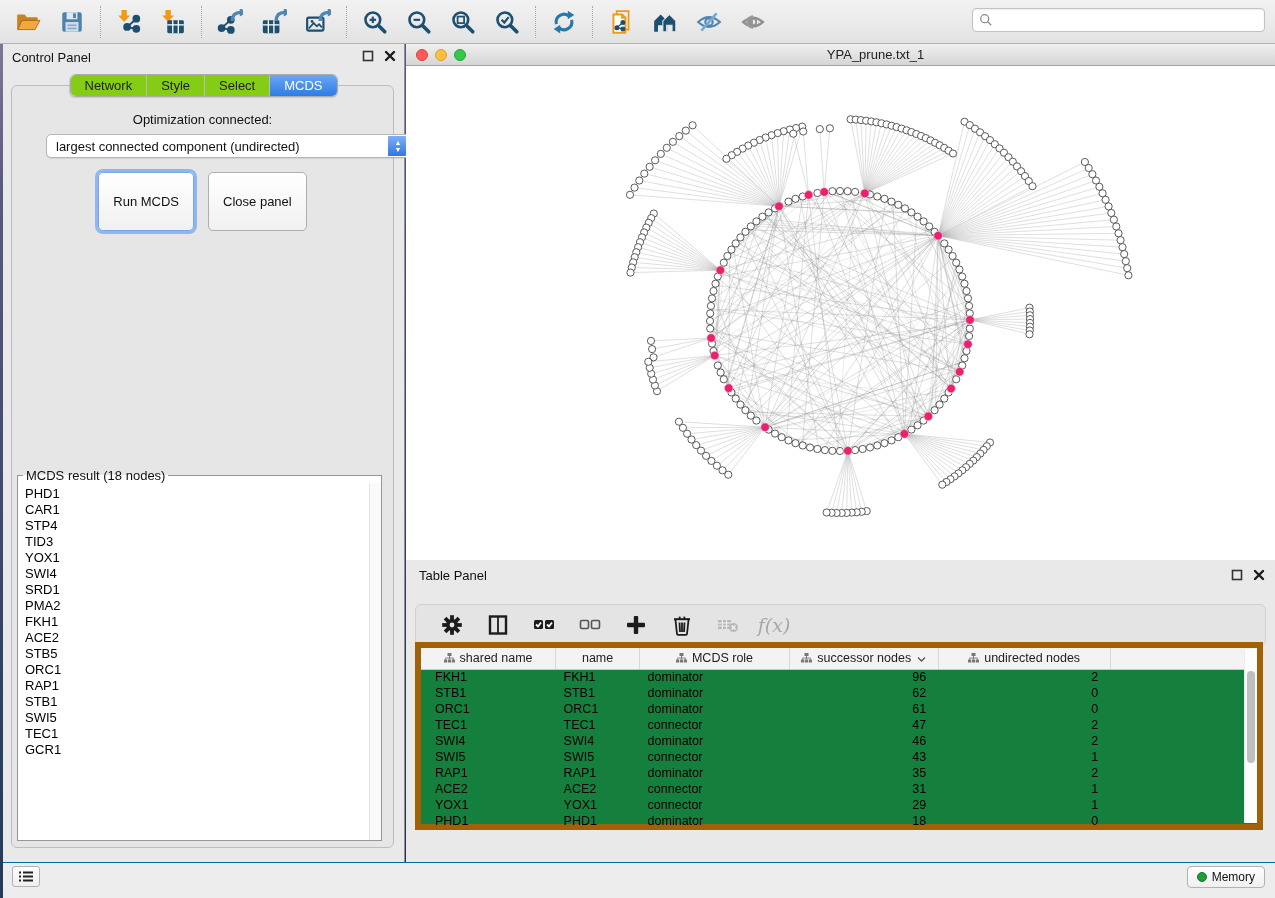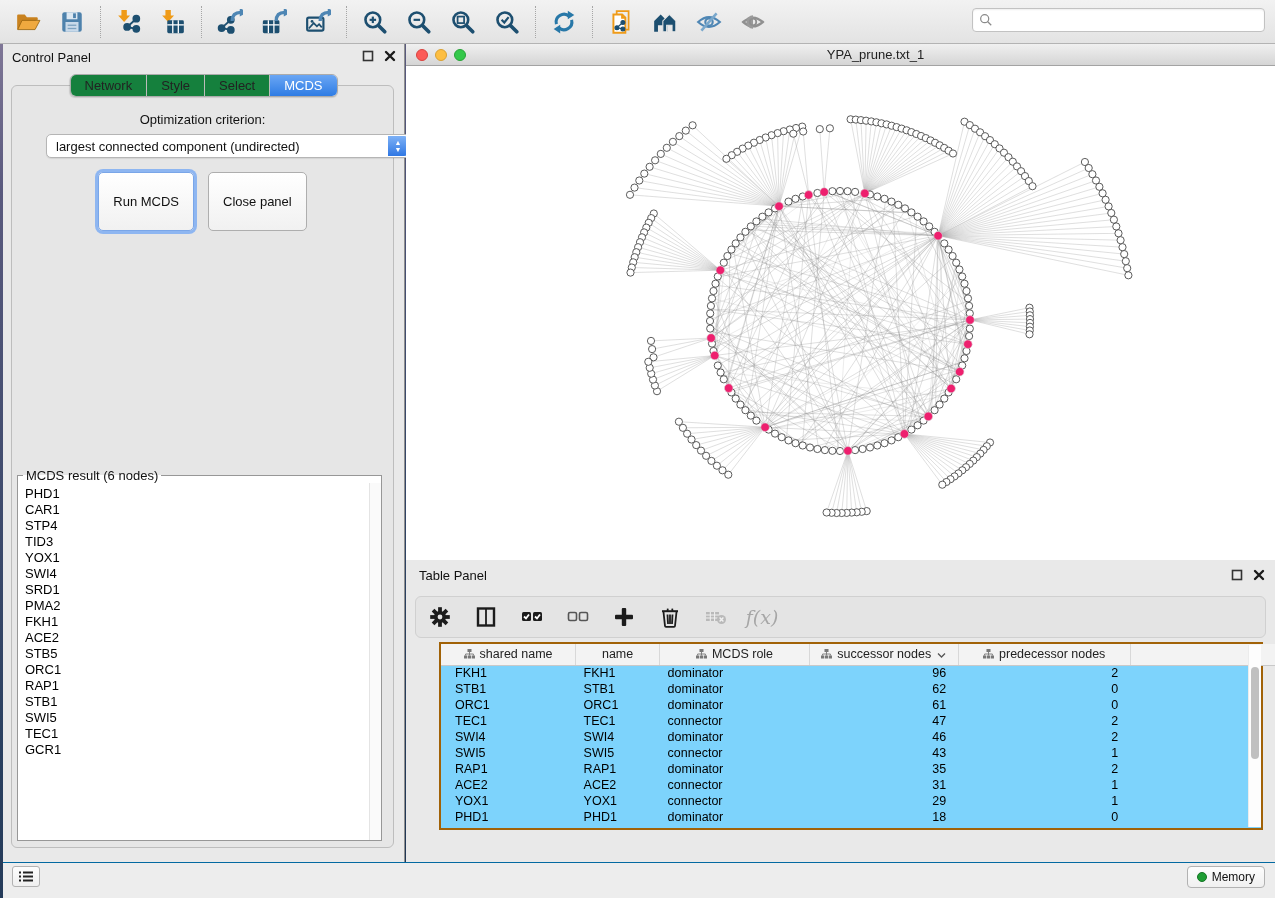--- a/index.html
+++ b/index.html
@@ -25,21 +25,21 @@
     background:#e9e9e9; border-right:1px solid #909090; }
   .panel-head { position:relative; height:26px; }
   .panel-title { position:absolute; left:9px; top:6px; font-size:13px; color:#111; }
   .wicons { position:absolute; right:8px; top:6px; display:flex; gap:10px; }
   .wicons svg { width:12px; height:12px; }
 
   .seg-tabs { position:absolute; left:50%; transform:translateX(-50%); top:30px;
     display:flex; background:#fff; border:1px solid #ababab; border-radius:6px;
     overflow:hidden; box-shadow:0 1px 1px rgba(0,0,0,0.12); z-index:3; }
   .seg { font-size:13px; color:#222; padding:3px 14px; border-right:1px solid #bdbdbd;
-    background:#15803d; white-space:nowrap; }
+    background:#84cc16; white-space:nowrap; }
   .seg:last-child { border-right:none; }
   .seg.sel { background:linear-gradient(180deg,#6aa6f4,#2e7ce4); color:#fff; }
 
   .tab-pane { position:absolute; left:8px; right:10px; top:41px; bottom:14px;
     background:#e6e6e6; border:1px solid #bdbdbd; border-radius:6px; }
   .opt-label { position:absolute; left:0; right:0; top:26px; text-align:center; font-size:13px; color:#111; }
   .dropdown { position:absolute; left:34px; top:48px; width:364px; height:24px;
     background:#fff; border:1px solid #b5b5b5; border-radius:5px;
     display:flex; align-items:center; font-size:13px; color:#111;
     padding-left:9px; box-shadow:0 1px 1px rgba(0,0,0,0.08); }
@@ -65,29 +65,29 @@
   .net-titlebar { position:absolute; left:0; top:0; right:0; height:22px;
     background:linear-gradient(180deg,#f0f0f0,#d5d5d5); border-bottom:1px solid #a3a3a3; }
   .lights { position:absolute; left:10px; top:5px; display:flex; gap:7px; }
   .light { width:12px; height:12px; border-radius:50%; }
   .net-title { position:absolute; left:0; right:0; top:3px; text-align:center;
     font-size:13px; color:#222; }
   .net-canvas { position:absolute; left:0; top:22px; right:0; bottom:0; background:#fff; }
 
   
   .table-panel { position:absolute; left:406px; top:560px; width:869px; height:302px; background:#e9e9e9; }
-  .tp-toolbar { position:absolute; left:9px; right:9px; top:36px; height:42px;
+  .tp-toolbar { position:absolute; left:9px; right:9px; top:44px; height:42px;
     background:#e4e4e4; border:1px solid #d0d0d0; border-radius:6px;
-    display:flex; align-items:center; gap:22px; padding:0 12px; }
+    display:flex; align-items:center; gap:22px; padding:0 24px; }
   .tp-toolbar .ticon { width:24px; height:24px; display:flex; align-items:center; justify-content:center; }
   .ticon svg { width:22px; height:22px; }
   .fx { font-family:"DejaVu Serif", serif; font-style:italic; font-size:19px; color:#a6a6a6; }
 
   .grid-wrap { position:absolute; left:9px; right:12px; top:82px; bottom:32px;
-    background:#7dd3fc; border:2px solid #a16207;margin-left:24px; }
+    background:#15803d; border:6px solid #a16207; }
   table.node-table { border-collapse:collapse; table-layout:fixed; width:836px; }
   .node-table th { height:21px; background:#f3f3f3; border-right:1px solid #d8d8d8;
     border-bottom:1px solid #c9c9c9; font-weight:normal; font-size:12.5px; color:#222;
     text-align:center; position:relative; }
   .node-table th .hicon { display:inline-block; vertical-align:-1px; margin-right:5px; }
   .node-table td { height:16px; font-size:12.5px; color:#000; padding:0 8px;
     white-space:nowrap; overflow:hidden; }
   .node-table td.num { text-align:right; padding-right:12px; }
   .node-table td:first-child { padding-left:14px; }
   .vscroll { position:absolute; top:1px; bottom:1px; right:0; width:13px; background:#fdfdfd;
@@ -305,34 +305,34 @@
         </svg>
     </span>
   </div>
   <div class="seg-tabs">
     <span class="seg">Network</span>
     <span class="seg">Style</span>
     <span class="seg">Select</span>
     <span class="seg sel">MCDS</span>
   </div>
   <div class="tab-pane">
-    <div class="opt-label">Optimization criterion:</div>
+    <div class="opt-label">Optimization connected:</div>
     <div class="dropdown">
       <span>largest connected component (undirected)</span>
       <span class="dd-stepper">
           <span>▲</span>
           <span>▼</span>
         </span>
     </div>
     <div class="btn-row">
       <button class="mac-btn focus">Run MCDS</button>
       <button class="mac-btn">Close panel</button>
     </div>
     <fieldset class="result">
-      <legend>MCDS result (6 nodes)</legend>
+      <legend>MCDS result (18 nodes)</legend>
       <div class="result-inner" id="mcds-list">
           <div>PHD1</div>
           <div>CAR1</div>
           <div>STP4</div>
           <div>TID3</div>
           <div>YOX1</div>
           <div>SWI4</div>
           <div>SRD1</div>
           <div>PMA2</div>
           <div>FKH1</div>
@@ -1143,21 +1143,21 @@
             <th><svg class="hicon" width="11" height="10" viewBox="0 0 11 10">
                 <g fill="#777">
                   <rect x="3.5" y="0" width="4" height="3"></rect>
                   <rect x="0" y="6.5" width="3.2" height="3"></rect>
                   <rect x="3.9" y="6.5" width="3.2" height="3"></rect>
                   <rect x="7.8" y="6.5" width="3.2" height="3"></rect>
                 </g>
                 <g stroke="#777" stroke-width="0.9" fill="none">
                   <path d="M5.5 3 L5.5 5 M1.6 6.5 L1.6 5 L9.4 5 L9.4 6.5 M5.5 5 L5.5 6.5"></path>
                 </g>
-              </svg><span>predecessor nodes</span></th>
+              </svg><span>undirected nodes</span></th>
             <th style="border-right:none;"></th>
           </tr>
           <tr>
             <td>FKH1</td>
             <td>FKH1</td>
             <td>dominator</td>
             <td class="num">96</td>
             <td class="num">2</td>
             <td></td>
           </tr>

